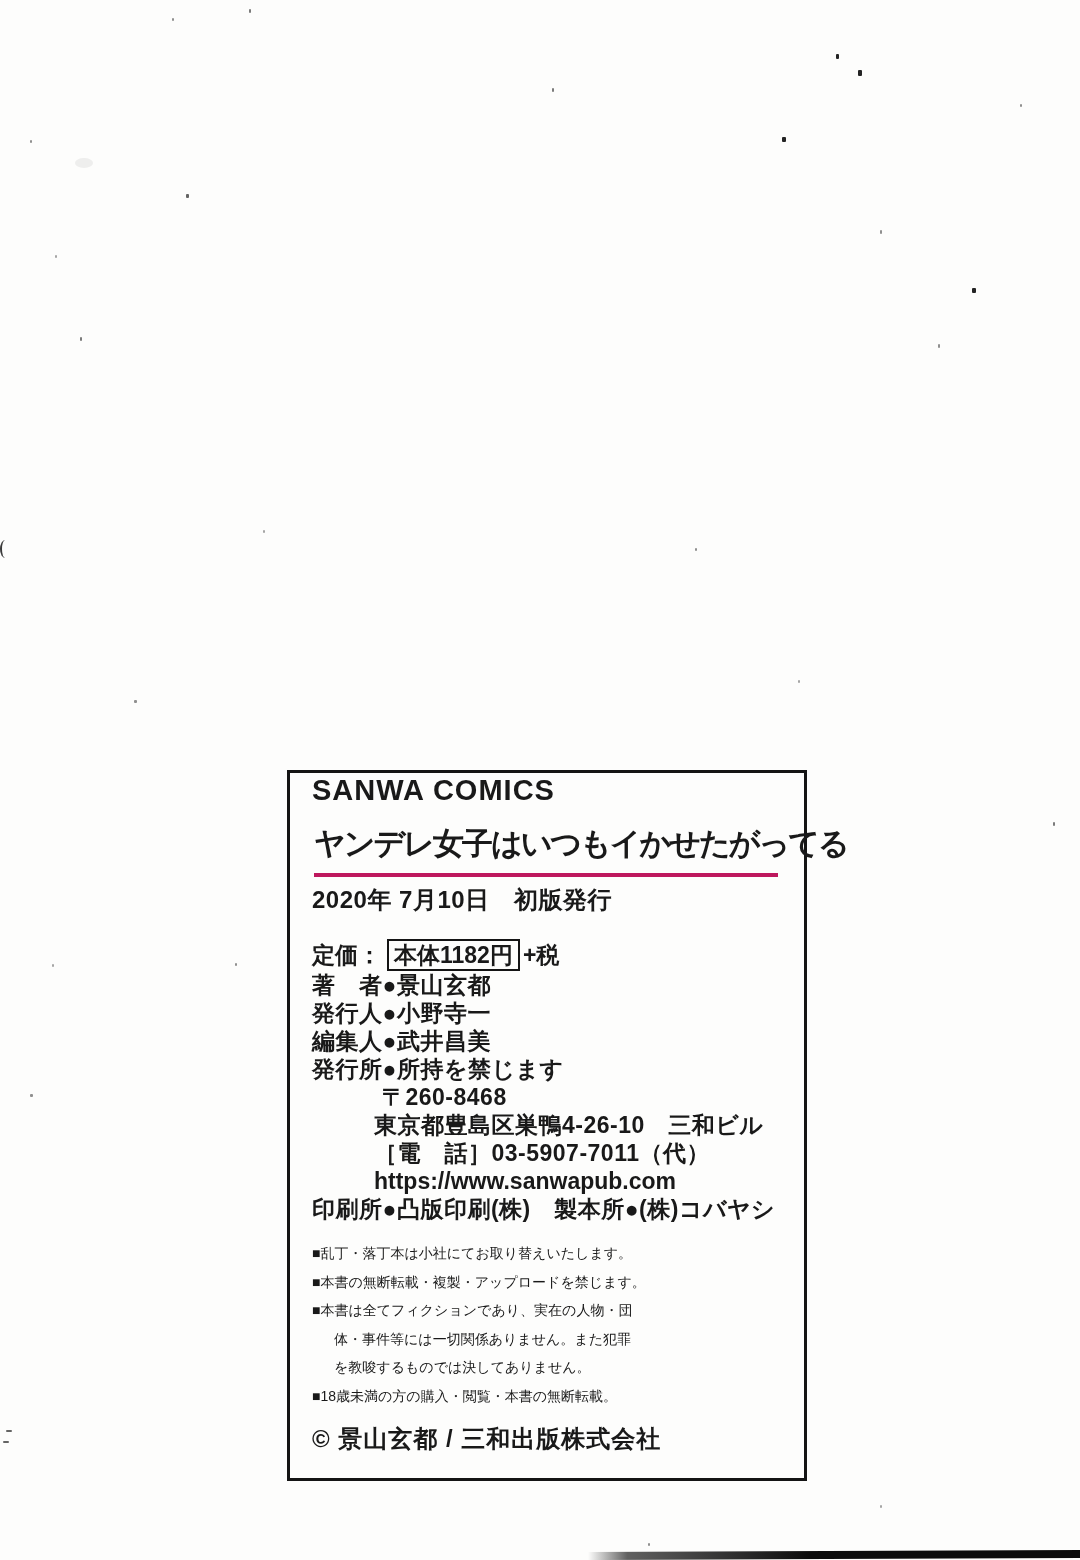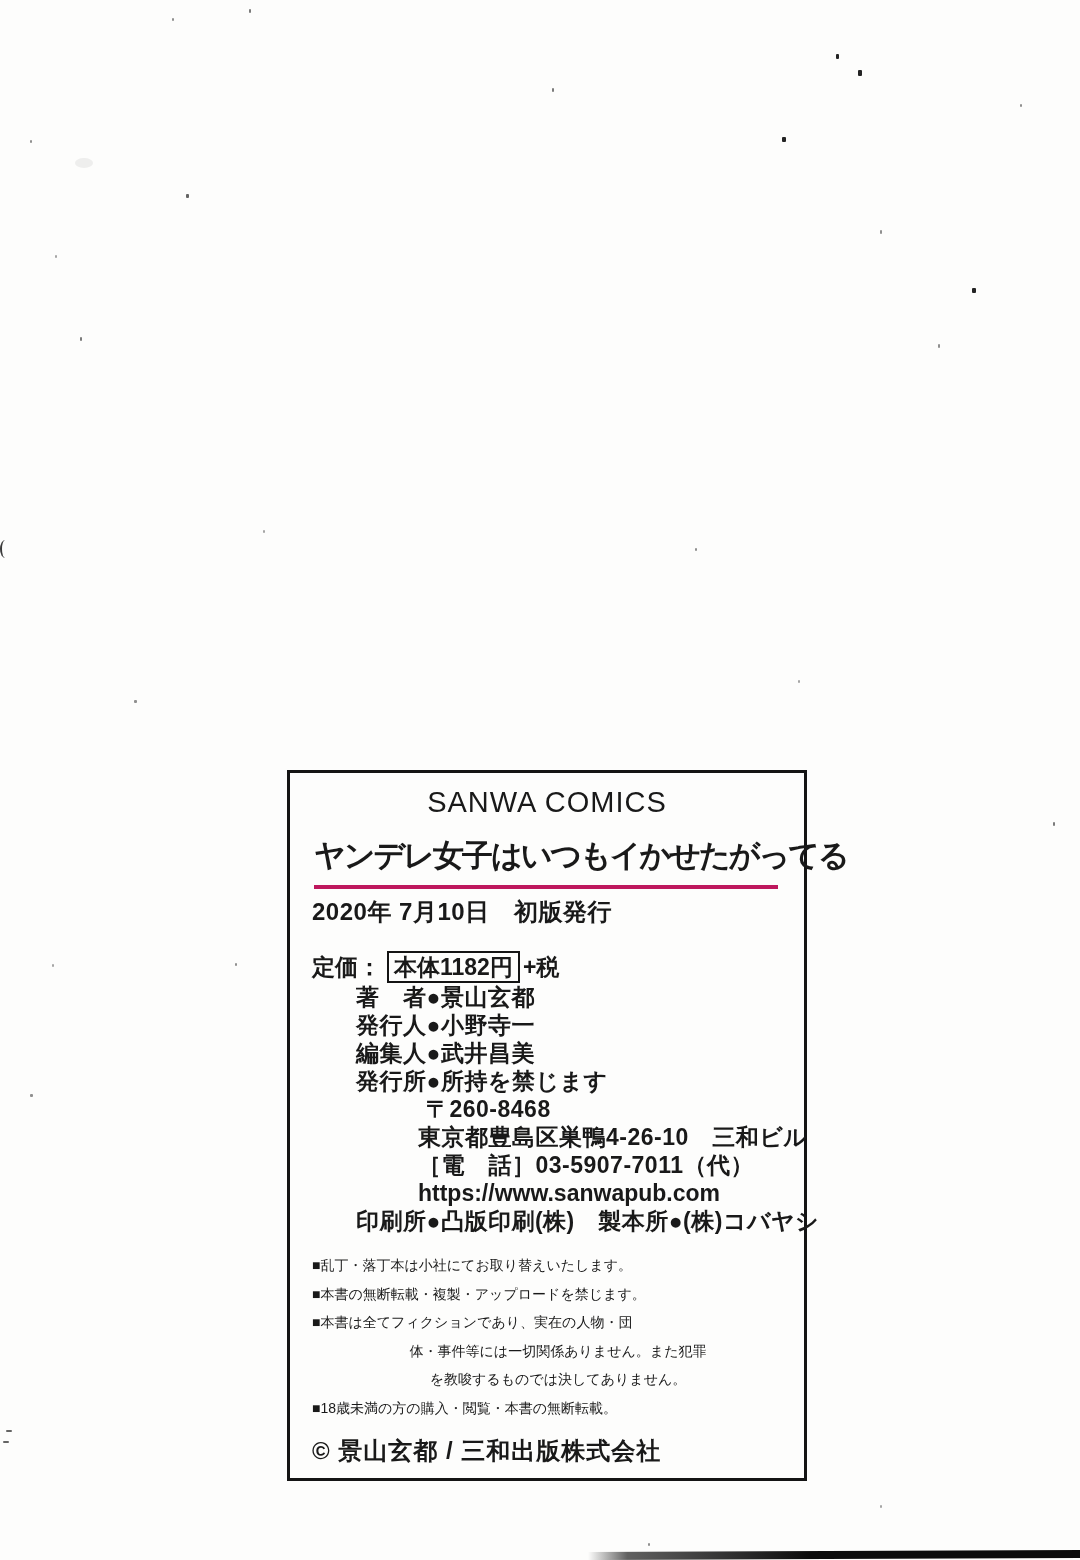--- a/index.html
+++ b/index.html
@@ -23,45 +23,45 @@
     background:linear-gradient(to right,rgba(13,13,13,0) 0%,rgba(13,13,13,.65) 8%,#0c0c0c 45%);
     transform:rotate(-0.25deg);
   }
   
   .colophon{
     position:absolute;left:287px;top:770px;width:520px;height:711px;
     box-sizing:border-box;border:3px solid #141414;
     padding:0 22px;background:#fdfdfc;
   }
   .brand{
-    margin-top:12px;text-align:center;
-    font-weight:normal;font-size:29px;line-height:34px;letter-spacing:1px;
+    text-align:left;
+    font-weight:bold;font-size:29px;line-height:34px;letter-spacing:1px;
   }
   .title-wrap{
     margin:16px 4px 0 2px;border-bottom:4px solid #be185d;padding-bottom:10px;
   }
   .book-title{
     font-family:"DejaVu Serif","Liberation Serif",serif;
     font-weight:bold;font-size:31px;line-height:40px;letter-spacing:-2px;
     white-space:nowrap;
   }
   .date-line{margin-top:8px;font-size:24px;line-height:30px;font-weight:bold;letter-spacing:.5px;}
   .price-line{margin-top:24px;font-size:23px;line-height:32px;font-weight:bold;}
   .price-box{
     display:inline-block;border:2px solid #141414;padding:0 5px;margin:0 3px 0 6px;
     line-height:28px;
   }
-  .info-block{font-size:23px;line-height:28px;font-weight:bold;letter-spacing:.5px;margin-left:44px;}
+  .info-block{font-size:23px;line-height:28px;font-weight:bold;letter-spacing:.5px;}
   .info-block .line{white-space:nowrap;}
   .indent{padding-left:62px;}
   .indent-postal{padding-left:70px;}
   .url{letter-spacing:0;}
   .notices{margin-top:16px;font-size:14px;line-height:28.5px;font-weight:normal;}
   .notices .line{white-space:nowrap;}
-  .notice-cont{padding-left:22px;text-align:center;}
+  .notice-cont{padding-left:22px;}
   .copyright{margin-top:14px;font-size:24px;line-height:30px;font-weight:bold;letter-spacing:1px;}
 </style>
 </head>
 <body>
 
 <div class="page">
 
   <div class="speck" style="left:172px;top:18px;width:2px;height:3px;opacity:.5"></div>
   <div class="speck" style="left:249px;top:9px;width:2px;height:4px;opacity:.6"></div>
   <div class="speck" style="left:836px;top:54px;width:3px;height:5px"></div>

